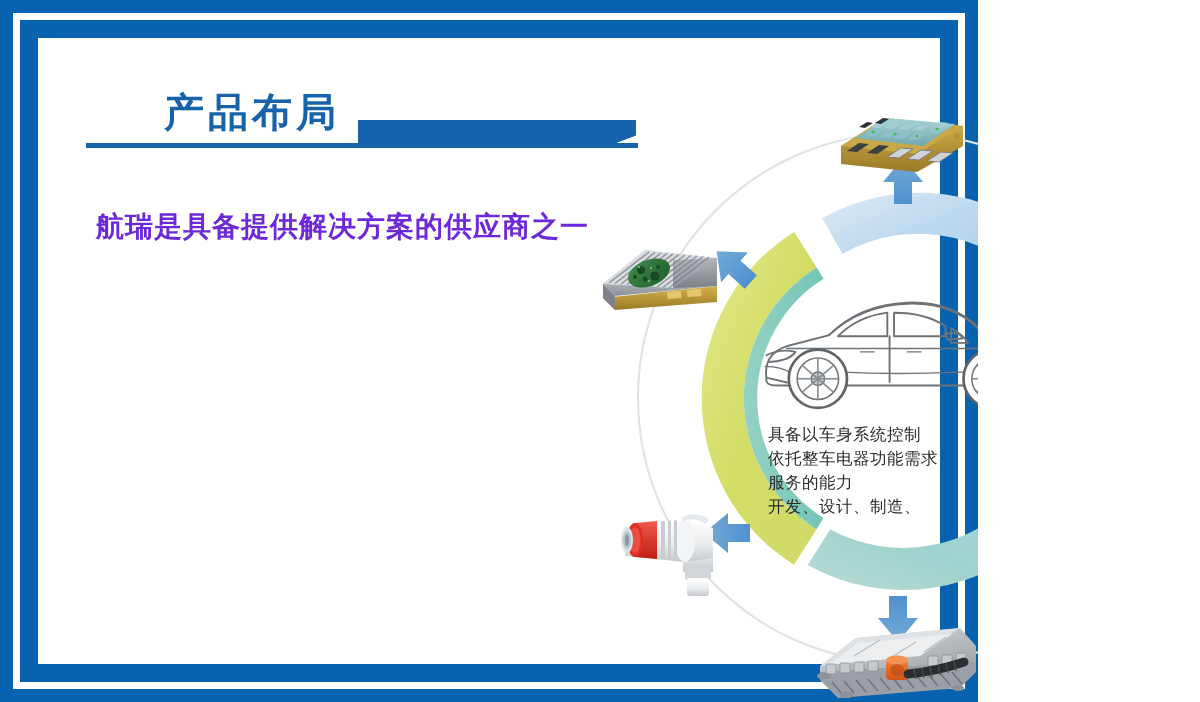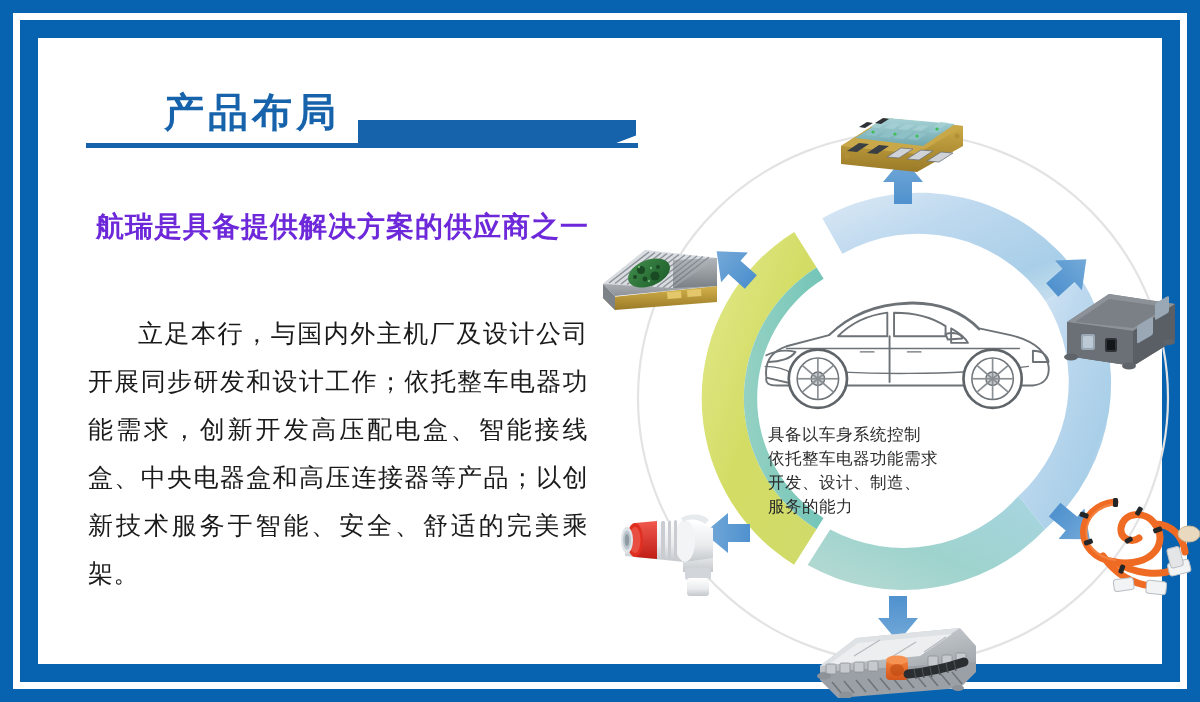--- a/index.html
+++ b/index.html
@@ -6,21 +6,21 @@
   * { box-sizing: border-box; }
   html, body {
     margin: 0; padding: 0;
     width: 1200px; height: 702px;
     background: #ffffff;
     font-family: "Liberation Sans", "DejaVu Sans", sans-serif;
   }
 
   #slide {
     position: relative;
-    width: 1200px; height: 702px;
+    width: 978px; height: 702px;
     background: #ffffff;
     overflow: hidden;
   }
 
   
   .frame-outer {
     position: absolute;
     left: 0; top: 0; right: 0; bottom: 0;
     border: 13px solid #0762b0;
   }
@@ -123,21 +123,20 @@
   <div class="frame-inner"></div>
   <div class="frame-canvas">
 
     <div class="heading-wrap">
       <div class="heading-rule"></div>
       <div class="heading-bar"></div>
       <div class="heading-title">产品布局</div>
     </div>
 
     <div class="subtitle">航瑞是具备提供解决方案的供应商之一</div>
-    <div class="bodytext">立足本行，与国内外主机厂及设计公司开展同步研发和设计工作；依托整车电器功能需求，创新开发高压配电盒、智能接线盒、中央电器盒和高压连接器等产品；以创新技术服务于智能、安全、舒适的完美乘架。</div>
 
     <div class="diagram">
 
       <svg width="620" height="600" viewBox="0 0 620 600" xmlns="http://www.w3.org/2000/svg">
         <defs>
           <linearGradient id="gBlueArc" x1="0" y1="0" x2="1" y2="1">
             <stop offset="0%" stop-color="#ddeaf5"></stop>
             <stop offset="35%" stop-color="#bed9ef"></stop>
             <stop offset="75%" stop-color="#a9cfe8"></stop>
             <stop offset="100%" stop-color="#cfe3ef"></stop>
@@ -558,20 +557,20 @@
             <ellipse cx="-52" cy="27" rx="7" ry="3.5"></ellipse>
             <ellipse cx="60" cy="20" rx="6" ry="3"></ellipse>
           </g>
         </g>
 
       </svg>
 
       <div class="center-caption">
         <div>具备以车身系统控制</div>
         <div>依托整车电器功能需求</div>
+        <div>服务的能力</div>
         <div>开发、设计、制造、</div>
-        <div>服务的能力</div>
       </div>
 
     </div>
 
   </div>
 </div>
 
 </body></html>

